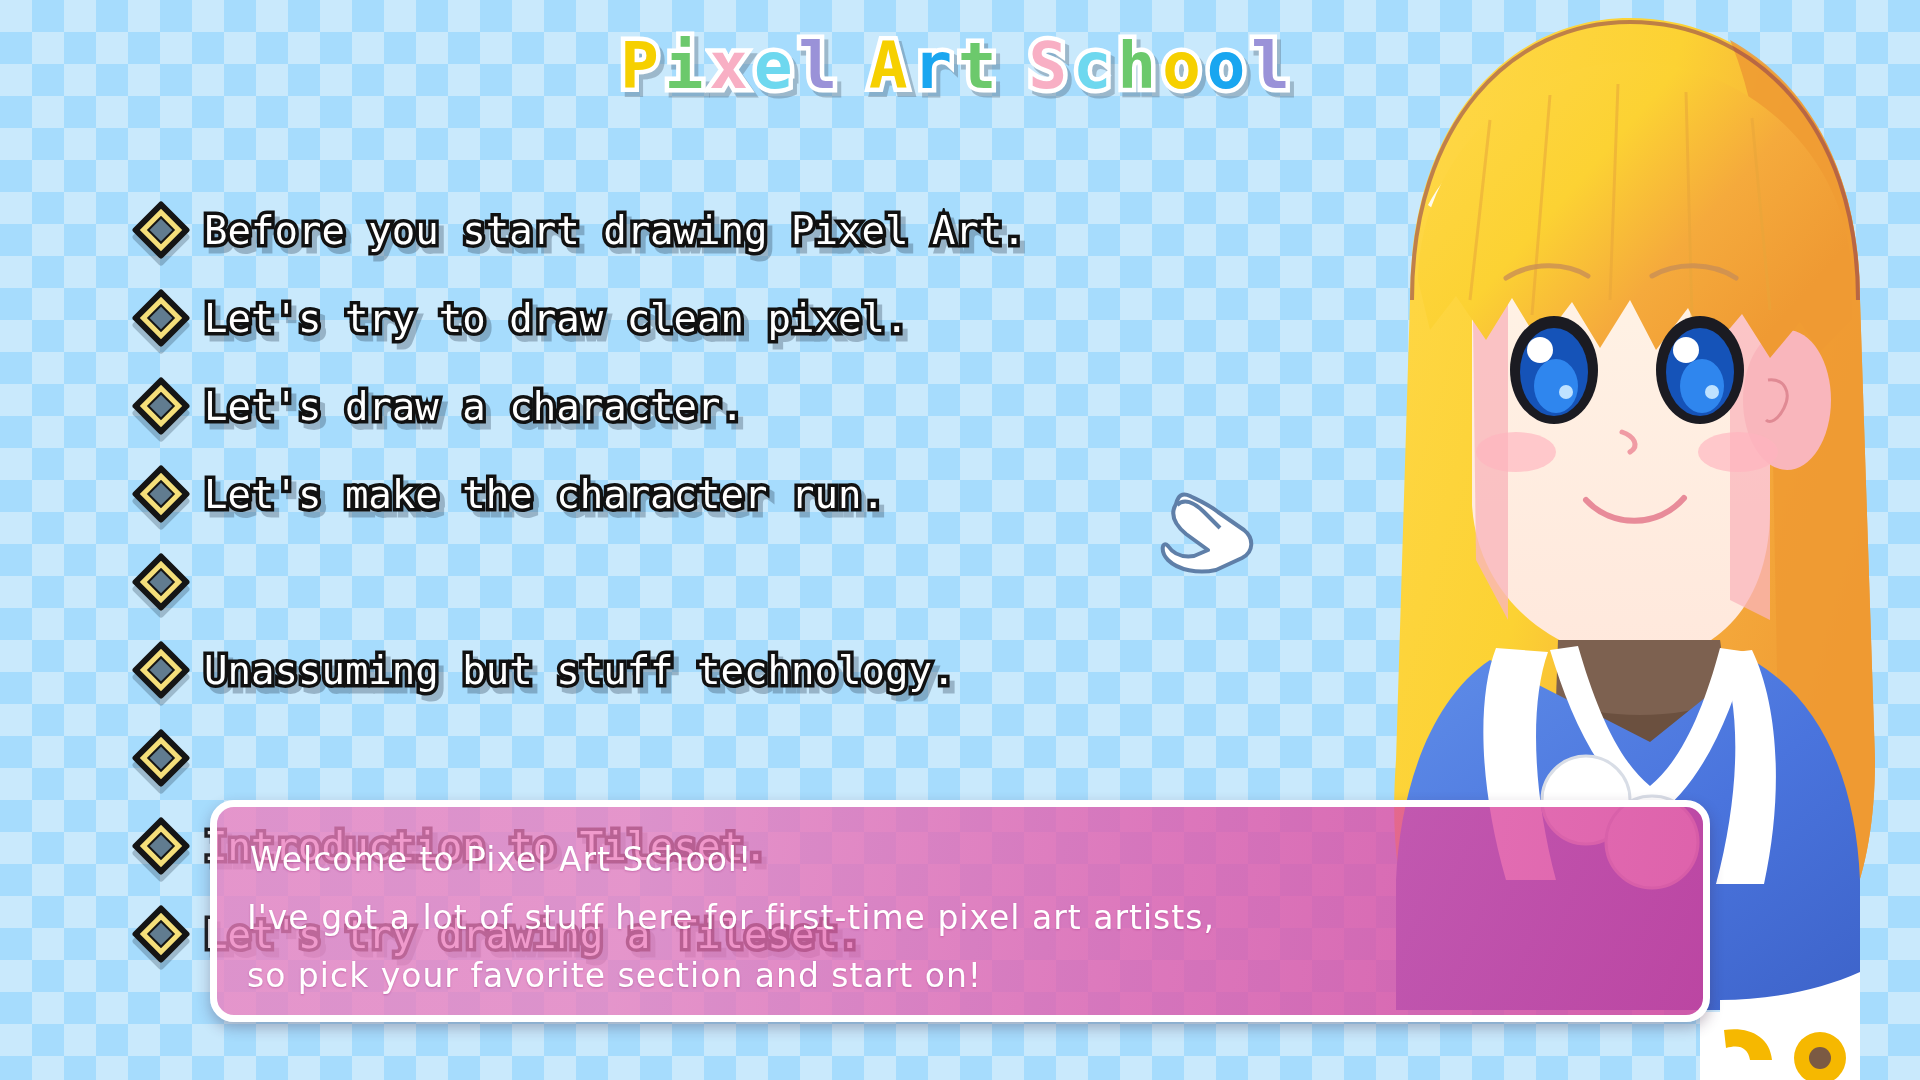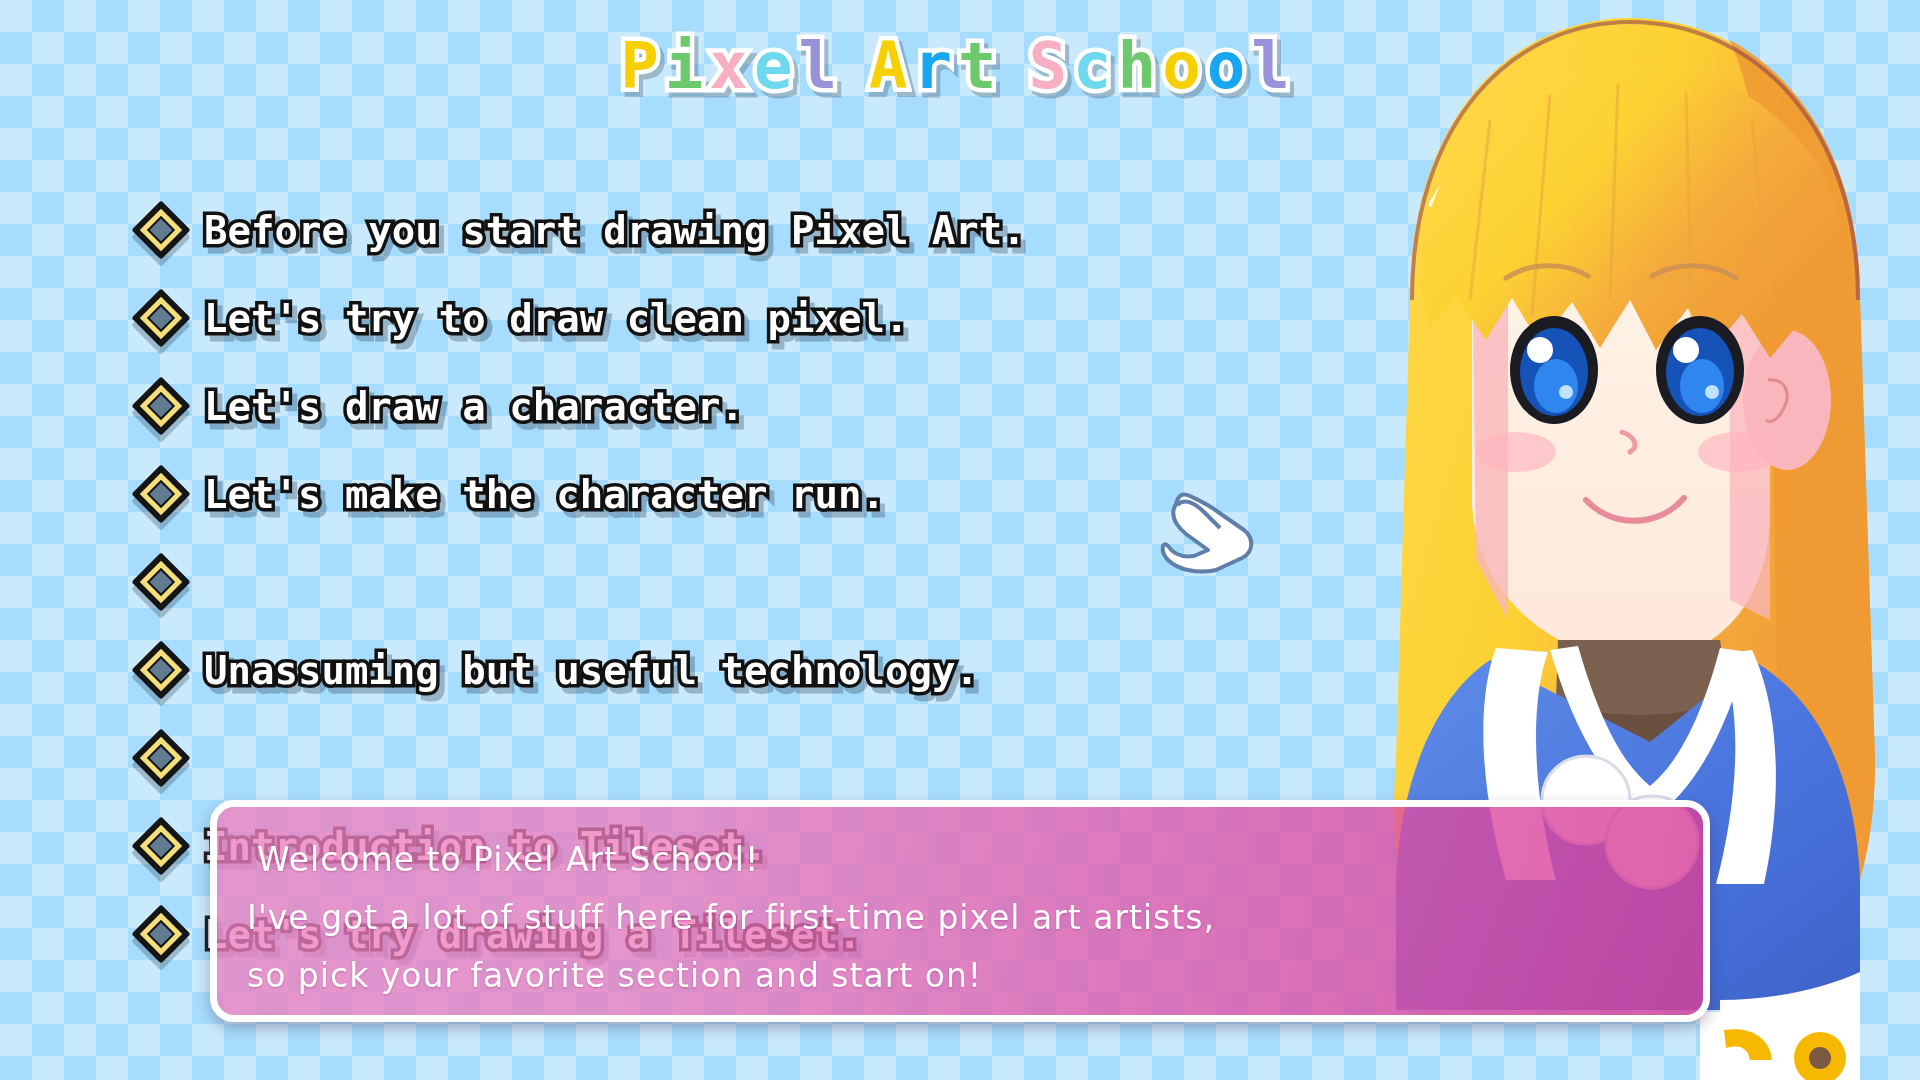--- a/index.html
+++ b/index.html
@@ -72,21 +72,21 @@
   }
   .diamond::after {
     content: "";
     position: absolute;
     left: 13px; top: 13px; right: 13px; bottom: 13px;
     background: rgba(160,210,245,0.55);
   }
   .menu-label {
     font-family: "DejaVu Sans Mono", monospace;
     font-size: 39px;
-    font-weight: bold;
+    font-weight: normal;
     letter-spacing: 0px;
     color: #ffffff;
     -webkit-text-stroke: 7px #111111;
     paint-order: stroke fill;
     white-space: pre;
     filter: drop-shadow(5px 6px 0px rgba(50,70,90,0.33));
     line-height: 1;
   }
 
   
@@ -126,21 +126,21 @@
   }
   #dialog .dlg-line {
     font-family: "DejaVu Sans", sans-serif;
     color: #ffffff;
     font-size: 33px;
     line-height: 58px;
     letter-spacing: 1px;
     white-space: pre;
     text-shadow: 0 1px 2px rgba(150,30,110,0.35);
   }
-  #dialog .dlg-line.first { margin-left: 10px; }
+  #dialog .dlg-line.first { margin-left: 3px; }
 </style>
 </head>
 <body>
 
 <div id="stage">
 
   <div id="title"><span class="tl" style="color: rgb(246, 208, 0);">P</span><span class="tl" style="color: rgb(108, 201, 108);">i</span><span class="tl" style="color: rgb(248, 175, 196);">x</span><span class="tl" style="color: rgb(110, 216, 239);">e</span><span class="tl" style="color: rgb(154, 146, 216);">l</span><span class="sp"></span><span class="tl" style="color: rgb(246, 208, 0);">A</span><span class="tl" style="color: rgb(25, 166, 240);">r</span><span class="tl" style="color: rgb(108, 201, 108);">t</span><span class="sp"></span><span class="tl" style="color: rgb(248, 175, 196);">S</span><span class="tl" style="color: rgb(110, 216, 239);">c</span><span class="tl" style="color: rgb(108, 201, 108);">h</span><span class="tl" style="color: rgb(246, 208, 0);">o</span><span class="tl" style="color: rgb(25, 166, 240);">o</span><span class="tl" style="color: rgb(154, 146, 216);">l</span></div>
 
   <svg id="character" viewBox="0 0 620 1080" preserveAspectRatio="xMaxYMin slice">
     <defs>
@@ -258,21 +258,21 @@
       </div>
       <div class="menu-row">
         <div class="diamond"></div>
         <div class="menu-label">Let's make the character run.</div>
       </div>
       <div class="menu-row">
         <div class="diamond"></div>
       </div>
       <div class="menu-row">
         <div class="diamond"></div>
-        <div class="menu-label">Unassuming but useful technology.</div>
+        <div class="menu-label">Unassuming but stuff technology.</div>
       </div>
       <div class="menu-row">
         <div class="diamond"></div>
       </div>
       <div class="menu-row">
         <div class="diamond"></div>
         <div class="menu-label" style="opacity: 0.92;">Introduction to Tileset.</div>
       </div>
       <div class="menu-row">
         <div class="diamond"></div>

